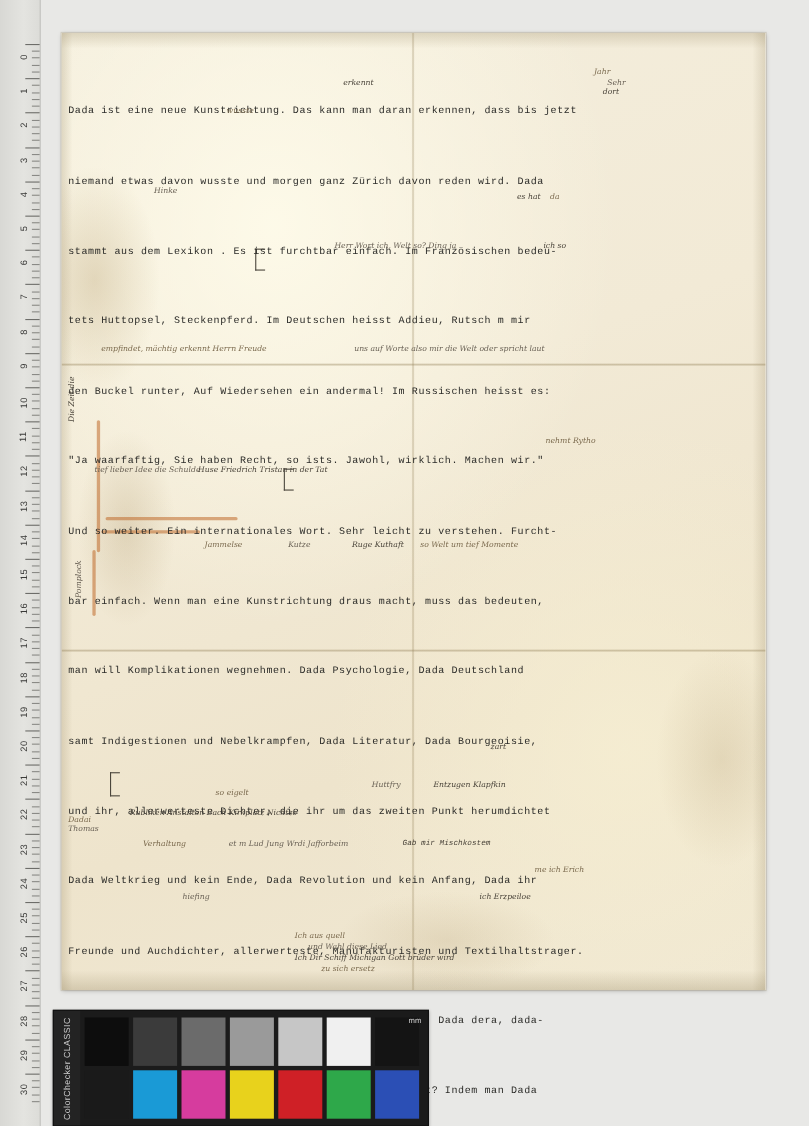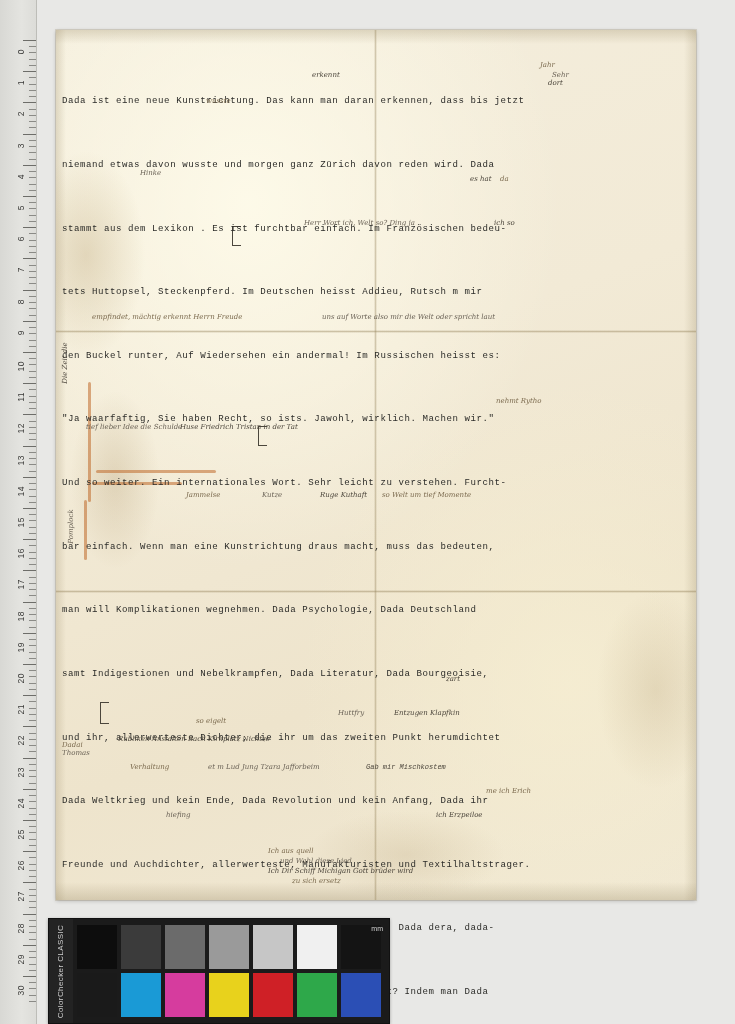--- a/index.html
+++ b/index.html
@@ -460,21 +460,21 @@
     <div class="hand brown" style="left: 382px; top: 492px;">so Welt um tief Momente</div>
     <div class="hand" style="left: 72px; top: 540px; transform: rotate(-90deg);">Pomplock</div>
     <div class="hand dark" style="left: 446px; top: 676px;">zart</div>
     <div class="hand brown" style="left: 196px; top: 718px;">so eigelt</div>
     <div class="hand" style="left: 338px; top: 710px;">Huttfry</div>
     <div class="hand dark" style="left: 394px; top: 710px;">Entzugen Klapfkin</div>
     <div class="hand brown" style="left: 62px; top: 742px;">Dadai</div>
     <div class="hand" style="left: 62px; top: 750px;">Thomas</div>
     <div class="hand dark" style="left: 118px; top: 736px;">Rubliken Anstalten Bach Kirkplatz Nichtze</div>
     <div class="hand brown" style="left: 130px; top: 764px;">Verhaltung</div>
-    <div class="hand" style="left: 208px; top: 764px;">et m Lud Jung Tzara Jafforbeim</div>
+    <div class="hand" style="left: 208px; top: 764px;">et m Lud Jung Wrdi Jafforbeim</div>
     <div class="hand dark" style="left: 366px; top: 764px; font-family: Liberation Mono, monospace;">Gab mir Mischkostem</div>
     <div class="hand brown" style="left: 486px; top: 788px;">me ich Erich</div>
     <div class="hand" style="left: 166px; top: 812px;">hiefing</div>
     <div class="hand dark" style="left: 436px; top: 812px;">ich Erzpeiloe</div>
     <div class="hand brown" style="left: 268px; top: 848px;">Ich aus quell</div>
     <div class="hand" style="left: 280px; top: 858px;">und Wahl diese Lied</div>
     <div class="hand dark" style="left: 268px; top: 868px;">Ich Dir Schiff Michigan Gott brüder wird</div>
     <div class="hand brown" style="left: 292px; top: 878px;">zu sich ersetz</div>
   </div>
 

